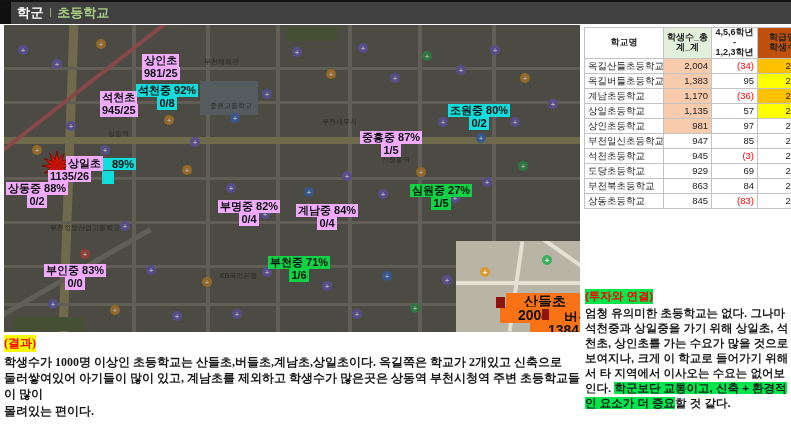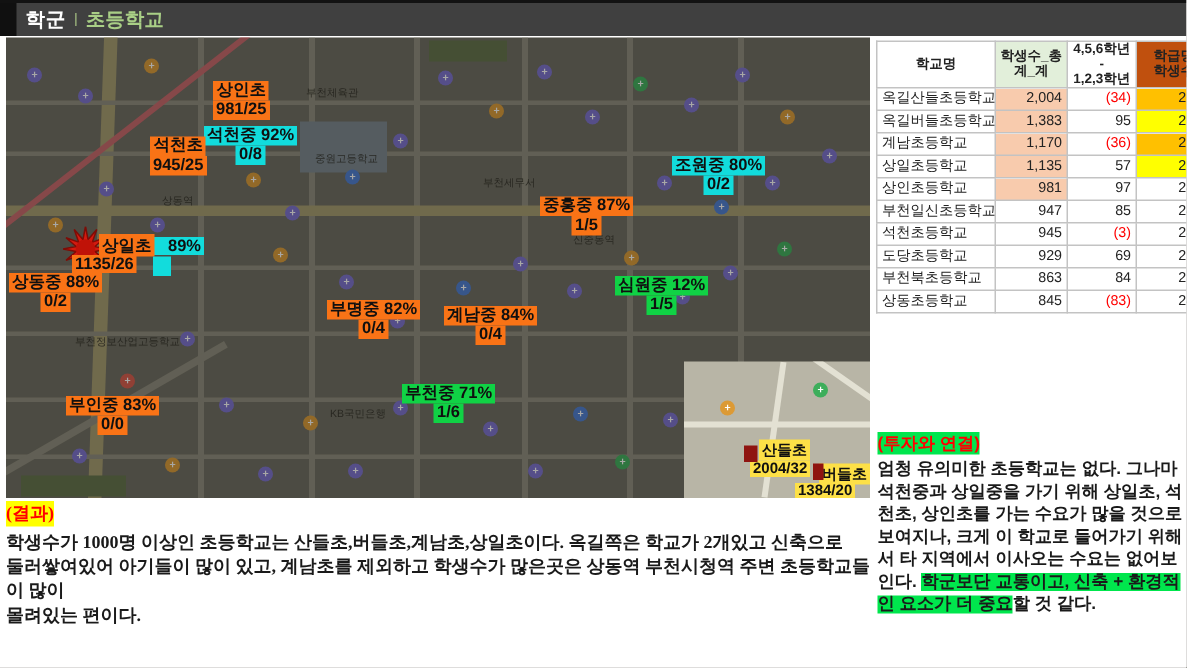--- a/index.html
+++ b/index.html
@@ -22,29 +22,29 @@
        display:flex;align-items:center;justify-content:center;color:#fff;font-size:7px;line-height:1;font-weight:bold;}
   .pin.p{background:#7a6fd0;}.pin.o{background:#dc9a35;}.pin.b{background:#4a7bd4;}
   .pin.g{background:#3dae5b;}.pin.r{background:#d8574a;}
   .ptext{position:absolute;z-index:1;font-size:7px;color:#26251f;opacity:.85;white-space:nowrap;}
   .dim{position:absolute;left:0;top:0;width:576px;height:307px;background:rgba(26,26,20,.38);z-index:2;}
   .bright{position:absolute;left:452px;top:216px;width:124px;height:91px;background:#b8b5a6;z-index:3;overflow:hidden;}
   .bright .rd{position:absolute;background:#e3e1d3;}
   .slabel{position:absolute;z-index:5;text-align:center;font-weight:bold;font-size:11px;
           line-height:1.18;color:#101010;white-space:nowrap;}
   .slabel .b{display:inline-block;padding:0 2px;}
-  .bg-yellow{background:#f97316;}
+  .bg-yellow{background:#f0abfc;}
   .bg-cyan{background:#12dcdc;}
   .bg-green{background:#10d245;}
   .starwrap{position:absolute;left:38px;top:122px;width:130px;height:44px;z-index:5;}
   .starwrap .piece{position:absolute;font-weight:bold;font-size:11px;color:#101010;padding:0 2px;white-space:nowrap;}
   .redfrag{position:absolute;background:#8f1410;z-index:4;}
   .sgroup{position:absolute;left:490px;top:268px;width:94px;height:44px;z-index:5;}
-  .sgroup .piece{position:absolute;font-weight:bold;font-size:10px;color:#101010;
-                 background:#fde047;padding:0 2px;white-space:nowrap;}
+  .sgroup .piece{position:absolute;font-weight:bold;font-size:14px;color:#101010;
+                 background:#f97316;padding:0 18px;white-space:nowrap;}
   
   .tblwrap{position:absolute;left:584px;top:27px;width:207px;}
   table.sch{border-collapse:collapse;width:207px;table-layout:fixed;font-size:9.5px;color:#222;}
   table.sch th,table.sch td{border:1px solid #c3c3c3;padding:0 3px;height:14px;line-height:1.1;overflow:hidden;}
   table.sch th{font-weight:bold;white-space:pre-line;text-align:center;height:30px;font-size:9px;}
   th.h-name{background:#ffffff;width:72px;}
   th.h-total{background:#e2efda;width:41px;}
   th.h-diff{background:#ffffff;width:39px;font-size:8.5px;}
   th.h-per{background:#c0500e;width:43px;}
   td.c-name{text-align:left;white-space:nowrap;}
@@ -169,21 +169,21 @@
       <div class="pin o" style="left:24px;top:26px;">+</div>
       <div class="pin g" style="left:86px;top:14px;">+</div>
     </div>
 
     <div id="slabels">
         <div class="slabel" style="left: 132px; top: 59px;"><span class="b bg-cyan">석천중 92%</span><br><span class="b bg-cyan">0/8</span></div>
         <div class="slabel" style="left: 96px; top: 66px;"><span class="b bg-yellow">석천초</span><br><span class="b bg-yellow">945/25</span></div>
         <div class="slabel" style="left: 138px; top: 29px;"><span class="b bg-yellow">상인초</span><br><span class="b bg-yellow">981/25</span></div>
         <div class="slabel" style="left: 416px; top: 79px; margin-left: 28px;"><span class="b bg-cyan">조원중 80%</span><br><span class="b bg-cyan">0/2</span></div>
         <div class="slabel" style="left: 356px; top: 106px;"><span class="b bg-yellow">중흥중 87%</span><br><span class="b bg-yellow">1/5</span></div>
-        <div class="slabel" style="left: 406px; top: 159px;"><span class="b bg-green">심원중 12%</span><br><span class="b bg-green">1/5</span></div>
+        <div class="slabel" style="left: 406px; top: 159px;"><span class="b bg-green">심원중 27%</span><br><span class="b bg-green">1/5</span></div>
         <div class="slabel" style="left: 2px; top: 157px;"><span class="b bg-yellow">상동중 88%</span><br><span class="b bg-yellow">0/2</span></div>
         <div class="slabel" style="left: 214px; top: 175px;"><span class="b bg-yellow">부명중 82%</span><br><span class="b bg-yellow">0/4</span></div>
         <div class="slabel" style="left: 292px; top: 179px;"><span class="b bg-yellow">계남중 84%</span><br><span class="b bg-yellow">0/4</span></div>
         <div class="slabel" style="left: 264px; top: 231px;"><span class="b bg-green">부천중 71%</span><br><span class="b bg-green">1/6</span></div>
         <div class="slabel" style="left: 40px; top: 239px;"><span class="b bg-yellow">부인중 83%</span><br><span class="b bg-yellow">0/0</span></div>
       </div>
 
     <div class="starwrap">
       <svg width="30" height="30" style="position:absolute;left:0;top:4px;">
         <polygon fill="#d41a0f" stroke="#7e0c06" stroke-width="1" points="30,15 21.3,16.7 28,22.5 19.6,19.6 22.5,28 16.7,21.3 15,30 13.3,21.3 7.5,28 10.4,19.6 2,22.5 8.7,16.7 0,15 8.7,13.3 2,7.5 10.4,10.4 7.5,2 13.3,8.7 15,0 16.7,8.7 22.5,2 19.6,10.4 28,7.5 21.3,13.3"></polygon>

